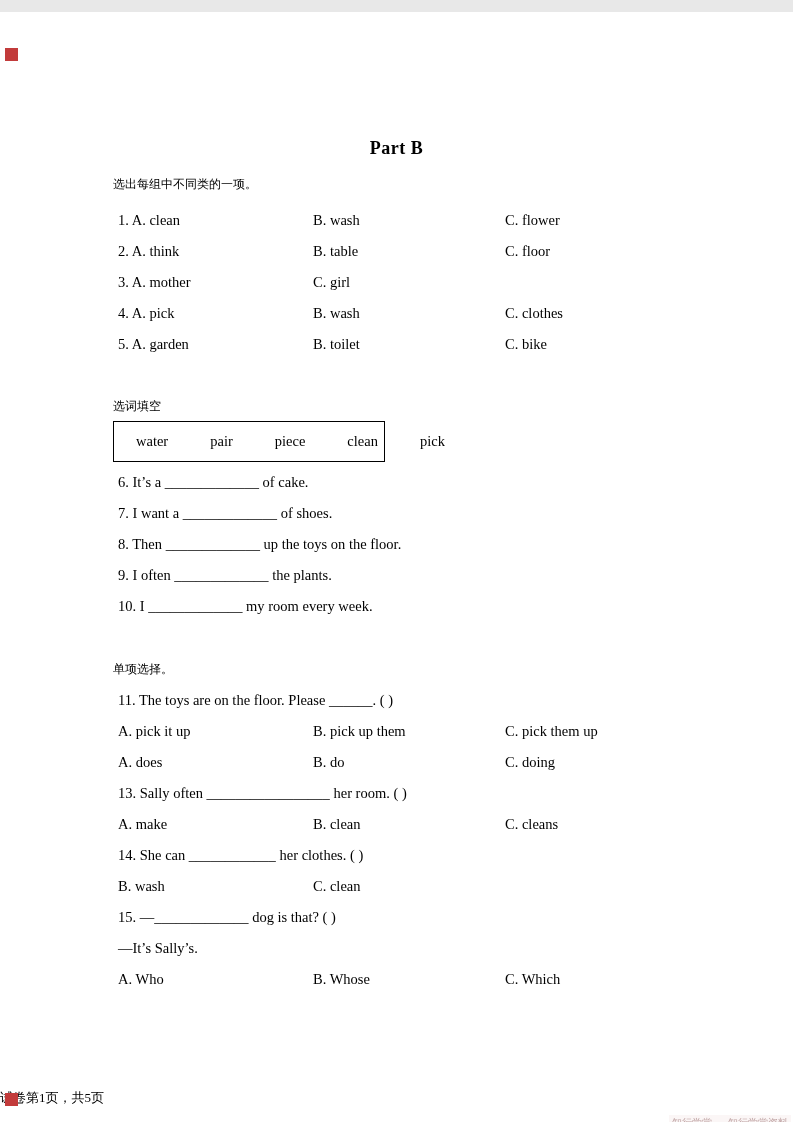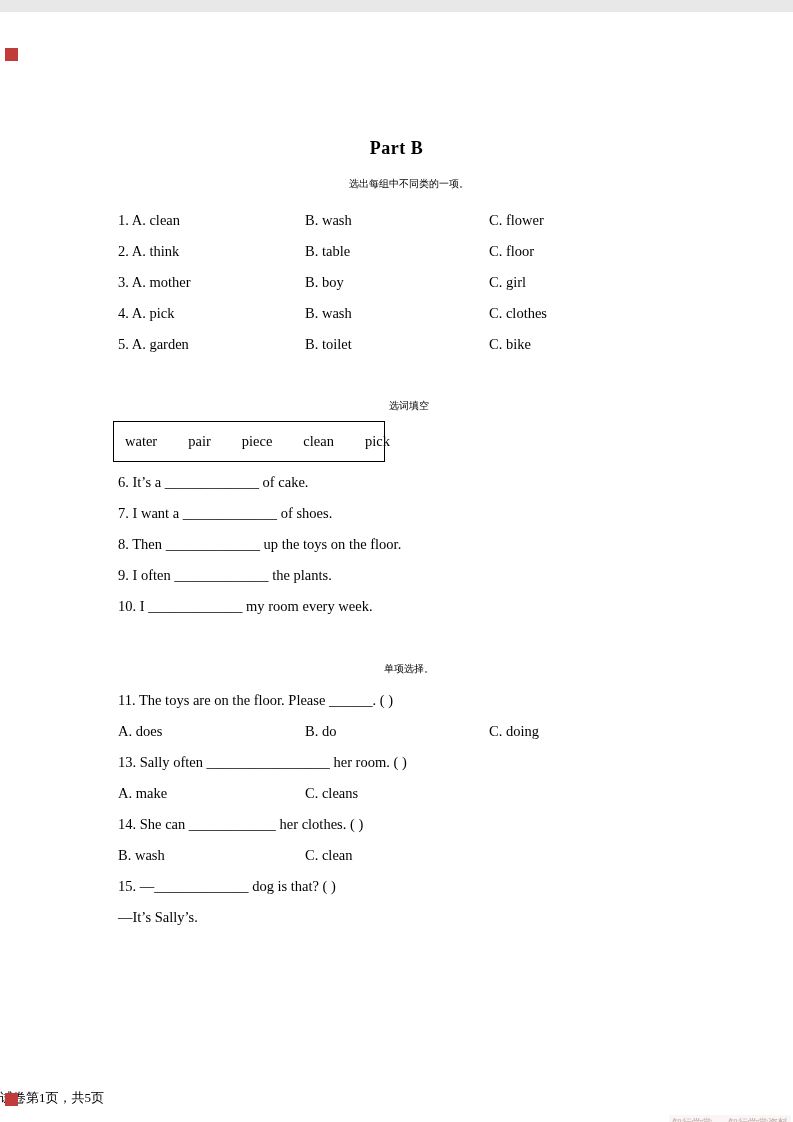--- a/index.html
+++ b/index.html
@@ -29,45 +29,45 @@
   }
   .content{
     position:absolute;
     left:113px;
     top:163px;
     right:88px;
   }
   .heading{
     height:18px;
     line-height:18px;
-    font-size:10px;
-    text-align:center;
+    font-size:12px;
   }
   .heading.h1{margin-bottom:18px;}
   .heading.h2{margin-top:31px;margin-bottom:6px;}
   .heading.h3{margin-top:32px;height:31px;}
   .row31{
     height:31px;
     line-height:18px;
+    gap:8px;
   }
   .opt-grid{
     display:grid;
     grid-template-columns:187px 184px 1fr;
     padding-left:5px;
   }
   .stem{padding-left:5px;}
   .word-box{
     box-sizing:border-box;
     width:272px;
     height:41px;
     border:1.5px solid #000000;
     display:flex;
     align-items:center;
-    gap:31px;
-    padding-left:11px;
+    gap:42px;
+    padding-left:22px;
     font-size:14.5px;
   }
   .footer{
     position:absolute;
     top:1077px;
     left:0;
     width:100%;
     text-align:left;
     font-size:13px;
   }
@@ -111,21 +111,20 @@
       <span>B. wash</span>
       <span>C. flower</span>
     </div>
     <div class="row31 opt-grid">
       <span>2. A. think</span>
       <span>B. table</span>
       <span>C. floor</span>
     </div>
     <div class="row31 opt-grid">
       <span>3. A. mother</span>
-      <span>B. boy</span>
       <span>C. girl</span>
     </div>
     <div class="row31 opt-grid">
       <span>4. A. pick</span>
       <span>B. wash</span>
       <span>C. clothes</span>
     </div>
     <div class="row31 opt-grid">
       <span>5. A. garden</span>
       <span>B. toilet</span>
@@ -144,41 +143,52 @@
 
     <div class="row31 stem" style="margin-top:11px;">6. It’s a _____________ of cake.</div>
     <div class="row31 stem">7. I want a _____________ of shoes.</div>
     <div class="row31 stem">8. Then _____________ up the toys on the floor.</div>
     <div class="row31 stem">9. I often _____________ the plants.</div>
     <div class="row31 stem">10. I _____________ my room every week.</div>
 
     <div class="heading h3">单项选择。</div>
 
     <div class="row31 stem">11. The toys are on the floor. Please ______. (  )</div>
+    <div class="row31 opt-grid">
+      <span>A. pick it up</span>
+      <span>B. pick up them</span>
+      <span>C. pick them up</span>
+    </div>
 
     <div class="row31 opt-grid">
       <span>A. does</span>
       <span>B. do</span>
       <span>C. doing</span>
     </div>
 
     <div class="row31 stem">13. Sally often _________________ her room.  (  )</div>
     <div class="row31 opt-grid">
       <span>A. make</span>
+      <span>B. clean</span>
       <span>C. cleans</span>
     </div>
 
     <div class="row31 stem">14. She can ____________ her clothes.  (  )</div>
     <div class="row31 opt-grid">
       <span>B. wash</span>
       <span>C. clean</span>
     </div>
 
     <div class="row31 stem">15. —_____________ dog is that? (  )</div>
     <div class="row31 stem">—It’s Sally’s.</div>
+    <div class="row31 opt-grid">
+      <span>A. Who</span>
+      <span>B. Whose</span>
+      <span>C. Which</span>
+    </div>
 
   </div>
 
   <div class="footer">试卷第1页，共5页</div>
 
   <div class="corner-square bottom"></div>
 
   <div class="watermark">
     <span>知行学堂</span>
     <span>知行学堂资料</span>

